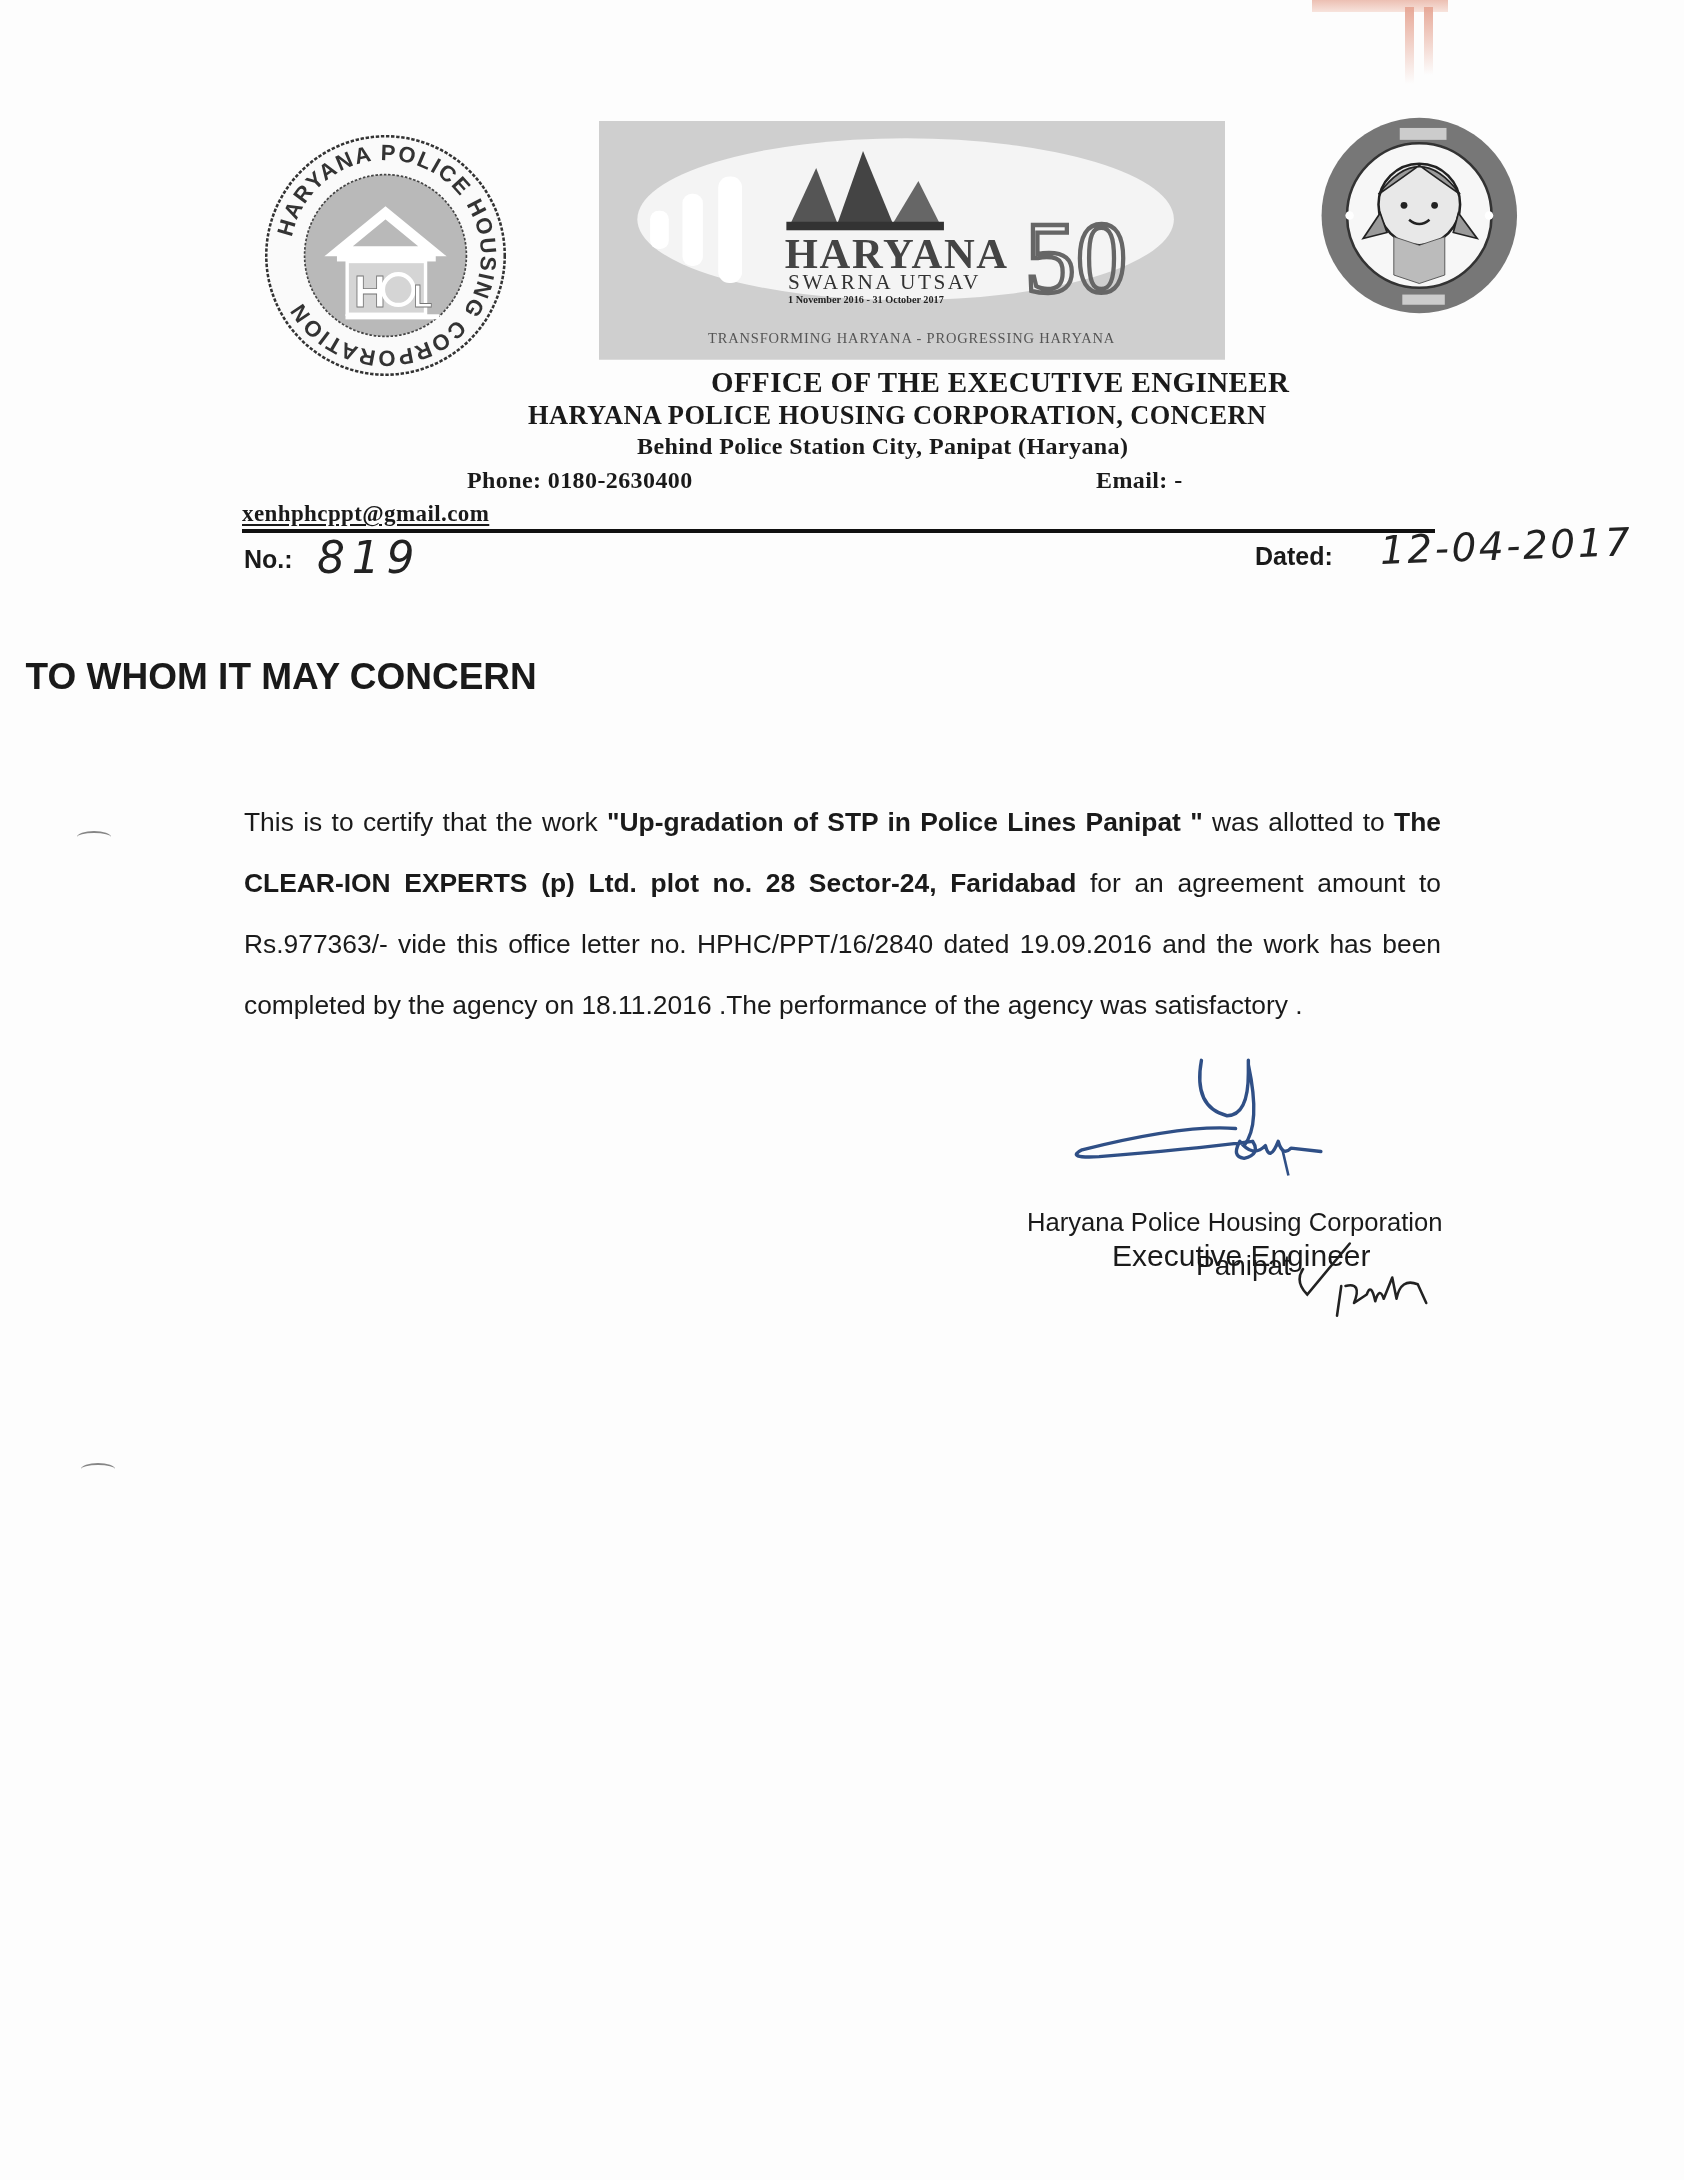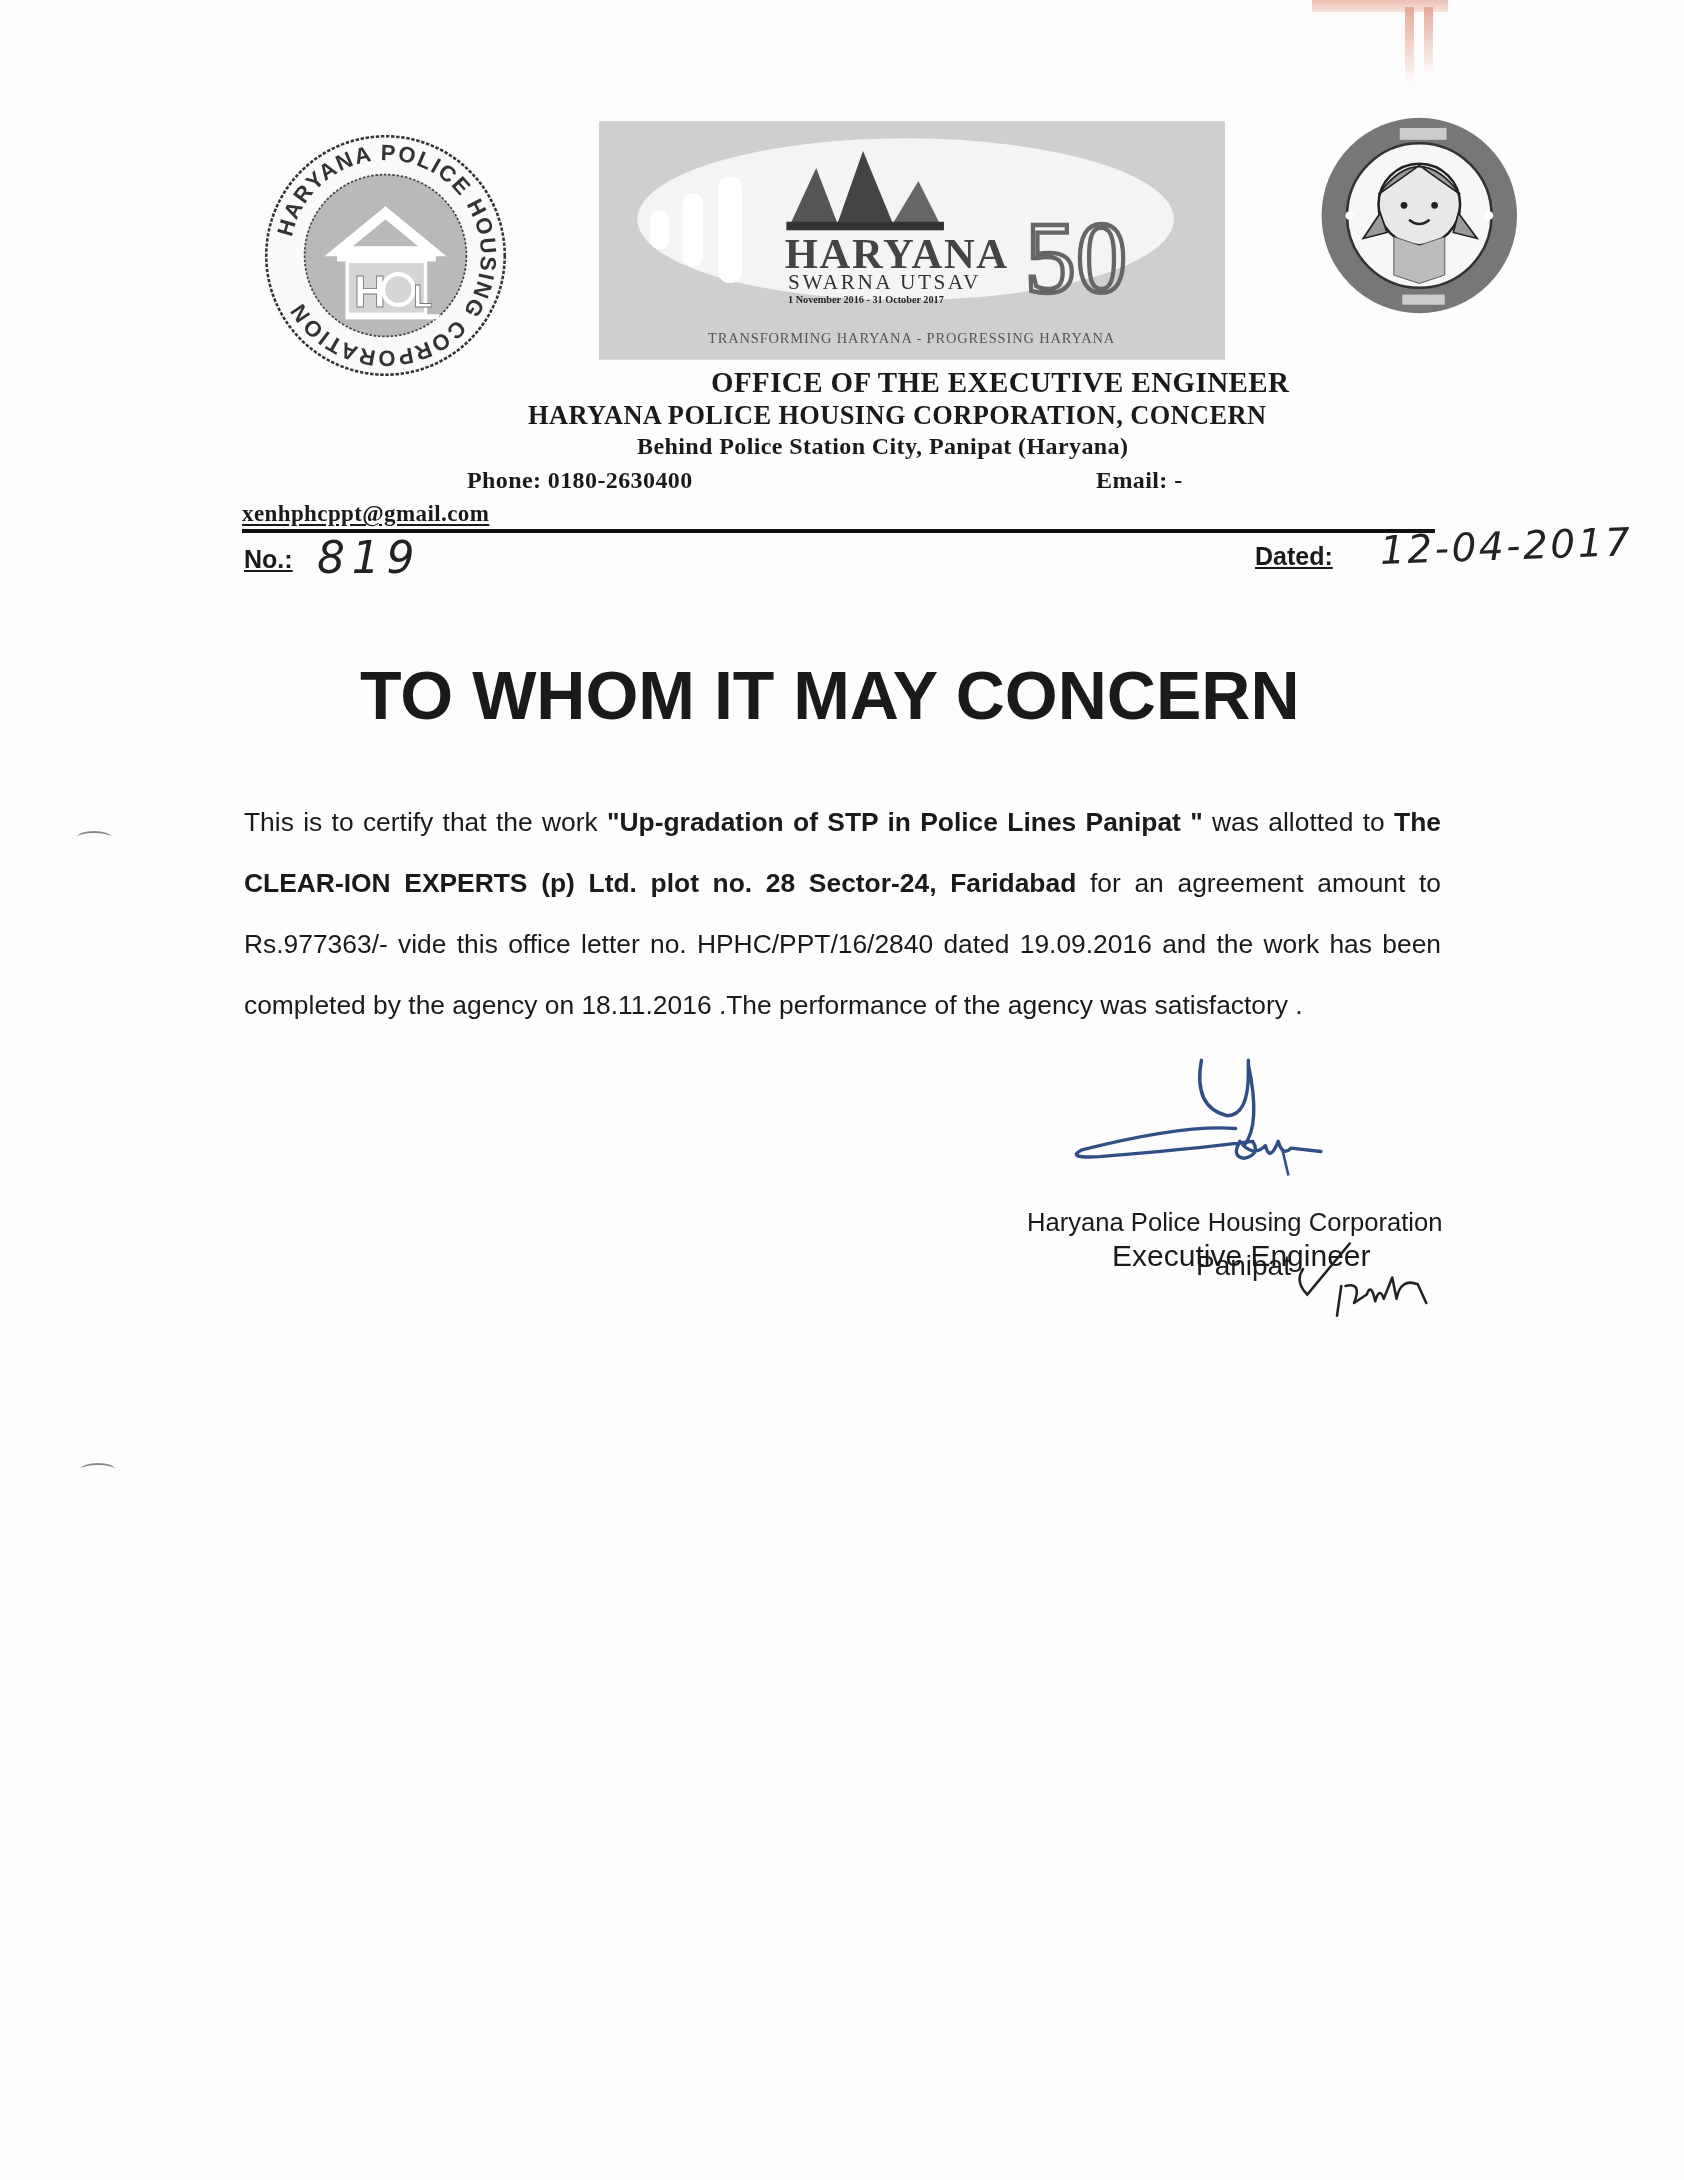--- a/index.html
+++ b/index.html
@@ -26,28 +26,28 @@
     
     .lh { font-family: "Liberation Serif", serif; font-weight: bold; white-space: nowrap; letter-spacing: 0.4px; }
     .lh-office { left: 711px; top: 366px; font-size: 29px; }
     .lh-corp { left: 528px; top: 400px; font-size: 26.4px; }
     .lh-address { left: 637px; top: 433px; font-size: 24px; }
     .lh-phone { left: 467px; top: 467px; font-size: 24px; }
     .lh-email-label { left: 1096px; top: 467px; font-size: 24px; }
     .lh-email { left: 242px; top: 501px; font-size: 23px; text-decoration: underline; text-underline-offset: 3.4px; }
     .rule { left: 242px; top: 529px; width: 1193px; height: 4.3px; background: #111; }
 
-    .refline { font-family: "Liberation Sans", sans-serif; font-weight: bold; font-size: 25px; text-decoration: underline; }
+    .refline { font-family: "Liberation Sans", sans-serif; font-weight: bold; font-size: 25px; }
     .ref-no-label { left: 244px; top: 545px; }
     .ref-dated-label { left: 1255px; top: 542px; }
     .hand { font-family: "DejaVu Sans", sans-serif; font-style: italic; color: #222; }
     .ref-no-val { left: 317px; top: 532px; font-size: 44px; letter-spacing: 6.8px; }
     .ref-date-val { left: 1380px; top: 528px; font-size: 39px; letter-spacing: 2.6px; transform: rotate(-2deg); transform-origin: left center; }
 
-    .title { left: 0; width: 1634px; top: 656px; text-align: center; font-family: "Liberation Sans", sans-serif; font-weight: bold; font-size: 68px; letter-spacing: 0px; padding-left: 25.6px; box-sizing: border-box; }
+    .title { left: 0; width: 1634px; top: 656px; text-align: left; font-family: "Liberation Sans", sans-serif; font-weight: bold; font-size: 37px; letter-spacing: 0px; padding-left: 25.6px; box-sizing: border-box; }
 
     .body-text { left: 244px; top: 792px; width: 1197px; font-family: "Liberation Sans", sans-serif; font-size: 26.4px; line-height: 61px; text-align: justify; text-align-last: left; }
     .body-text b { font-weight: bold; }
 
     
     .sig-svg { left: 1065px; top: 1056px; width: 307px; height: 128px; }
     .sig-title { left: 1112px; top: 1219px; font-family: "Liberation Sans", sans-serif; font-size: 30px; white-space: nowrap; margin-top: 20px; }
     .sig-org { left: 1027px; top: 1208px; font-family: "Liberation Sans", sans-serif; font-size: 25.6px; white-space: nowrap; }
     .sig-city { left: 1196px; top: 1239px; font-family: "Liberation Sans", sans-serif; font-size: 28px; white-space: nowrap; margin-top: 11px; }
     .initials-svg { left: 1286px; top: 1235px; width: 204px; height: 85px; }

